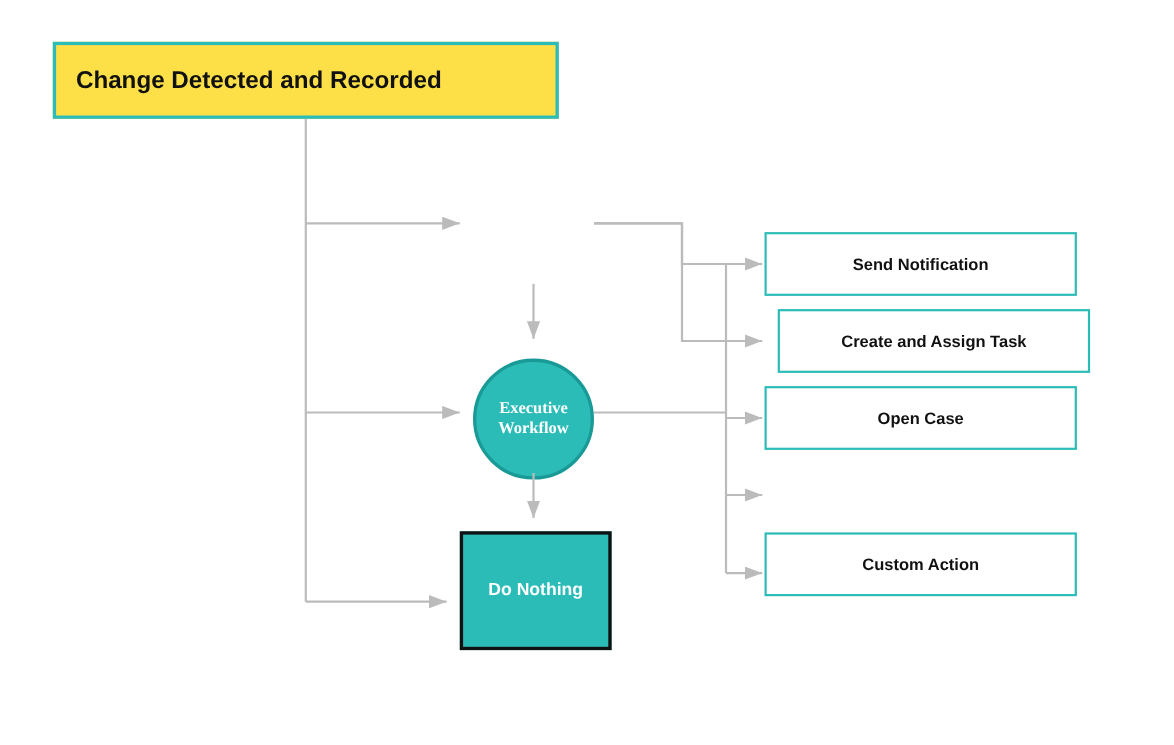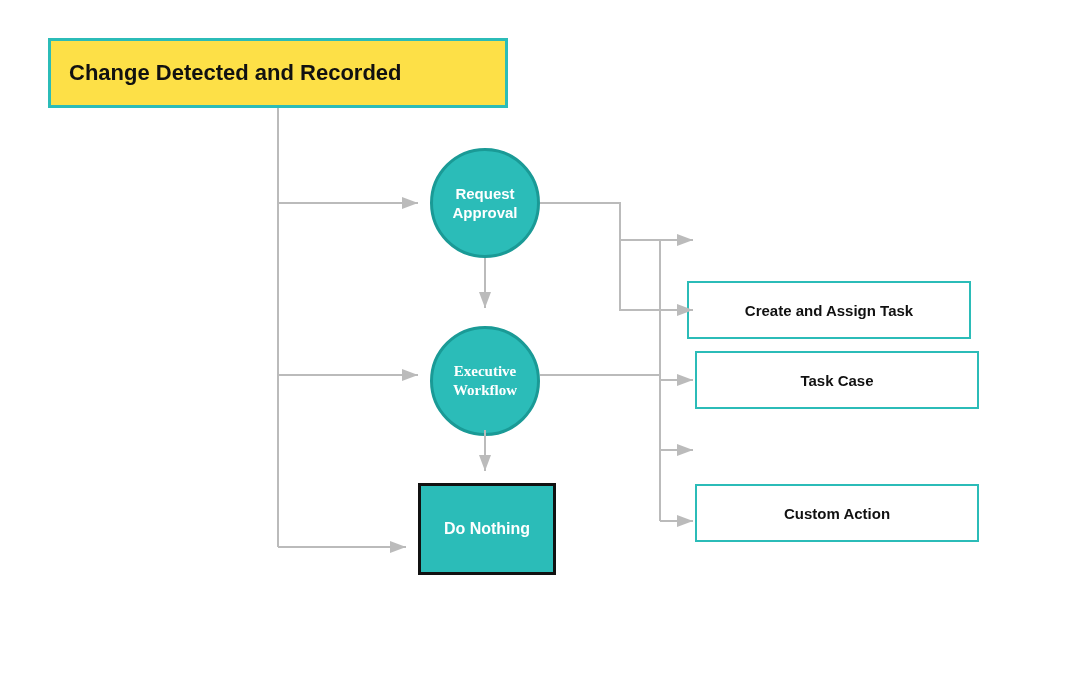--- a/index.html
+++ b/index.html
@@ -69,21 +69,21 @@
       top: 326px;
       font-family: Liberation Serif, serif;
     }
 
     
     .do-nothing-box {
       position: absolute;
       left: 418px;
       top: 483px;
       width: 138px;
-      height: 92px;
+      height: 108px;
       border: 3px solid #111111;
       background: #2bbcb8;
       display: flex;
       align-items: center;
       justify-content: center;
       text-align: center;
     }
 
     .do-nothing-label {
       font-size: 16px;
@@ -109,21 +109,21 @@
       font-weight: 600;
       color: #111111;
     }
 
     .action-send-notification {
       right: 88px;
       top: 211px;
     }
 
     .action-create-assign {
-      right: 96px;
+      right: 76px;
       top: 281px;
       text-align: right;
     }
 
     .action-open-case {
       right: 88px;
       top: 351px;
     }
 
     .action-update-field {
@@ -159,39 +159,39 @@
   </style>
 </head>
 <body>
 
 <div class="diagram-container">
 
   <div class="start-box">
     <span class="start-box-label">Change Detected and Recorded</span>
   </div>
 
-  <div class="circle-node request-approval">
-    <span class="circle-node-label">Request<br>Approval</span>
-  </div>
 
   <div class="circle-node executive-workflow">
     <span class="circle-node-label">Executive<br>Workflow</span>
   </div>
 
   <div class="do-nothing-box">
     <span class="do-nothing-label">Do Nothing</span>
   </div>
 
+  <div class="action-box action-send-notification">
+    <span class="action-box-label">Send Notification</span>
+  </div>
 
   <div class="action-box action-create-assign">
     <span class="action-box-label">Create and Assign Task</span>
   </div>
 
   <div class="action-box action-open-case">
-    <span class="action-box-label">Task Case</span>
+    <span class="action-box-label">Open Case</span>
   </div>
 
 
   <div class="action-box action-custom-action">
     <span class="action-box-label">Custom Action</span>
   </div>
 
   <svg class="connectors-svg">
     <defs>
       <marker id="arrowhead" markerWidth="8" markerHeight="6" refX="8" refY="3" orient="auto">

